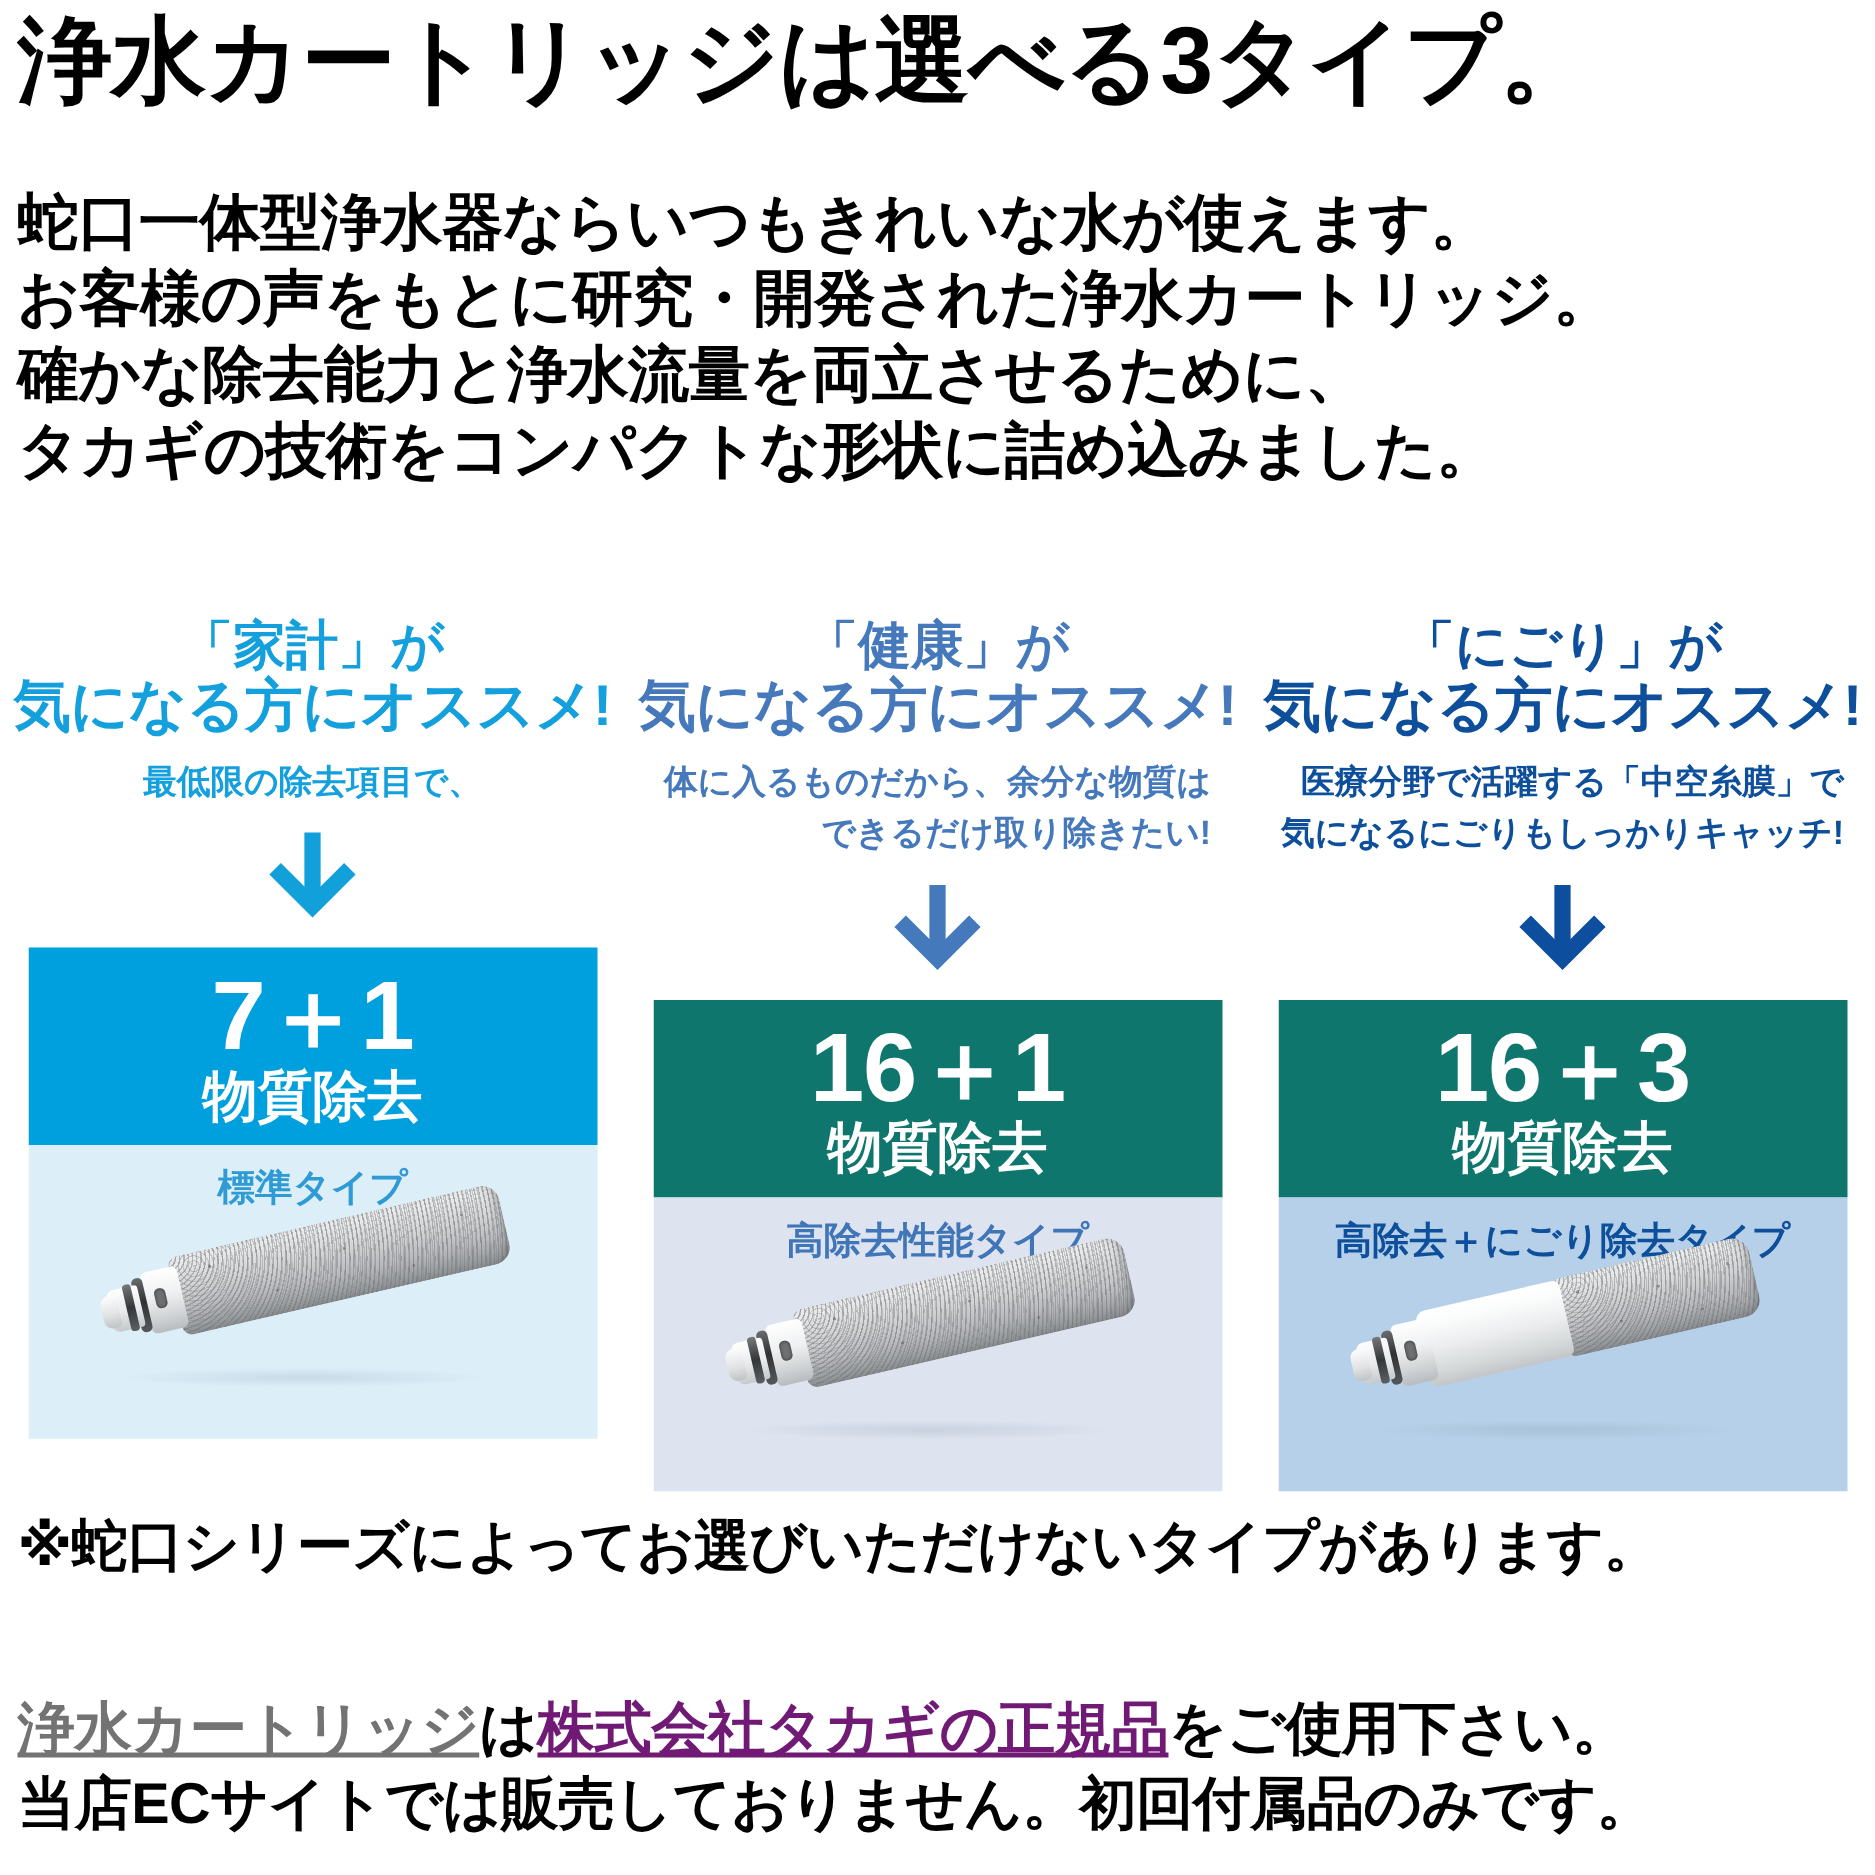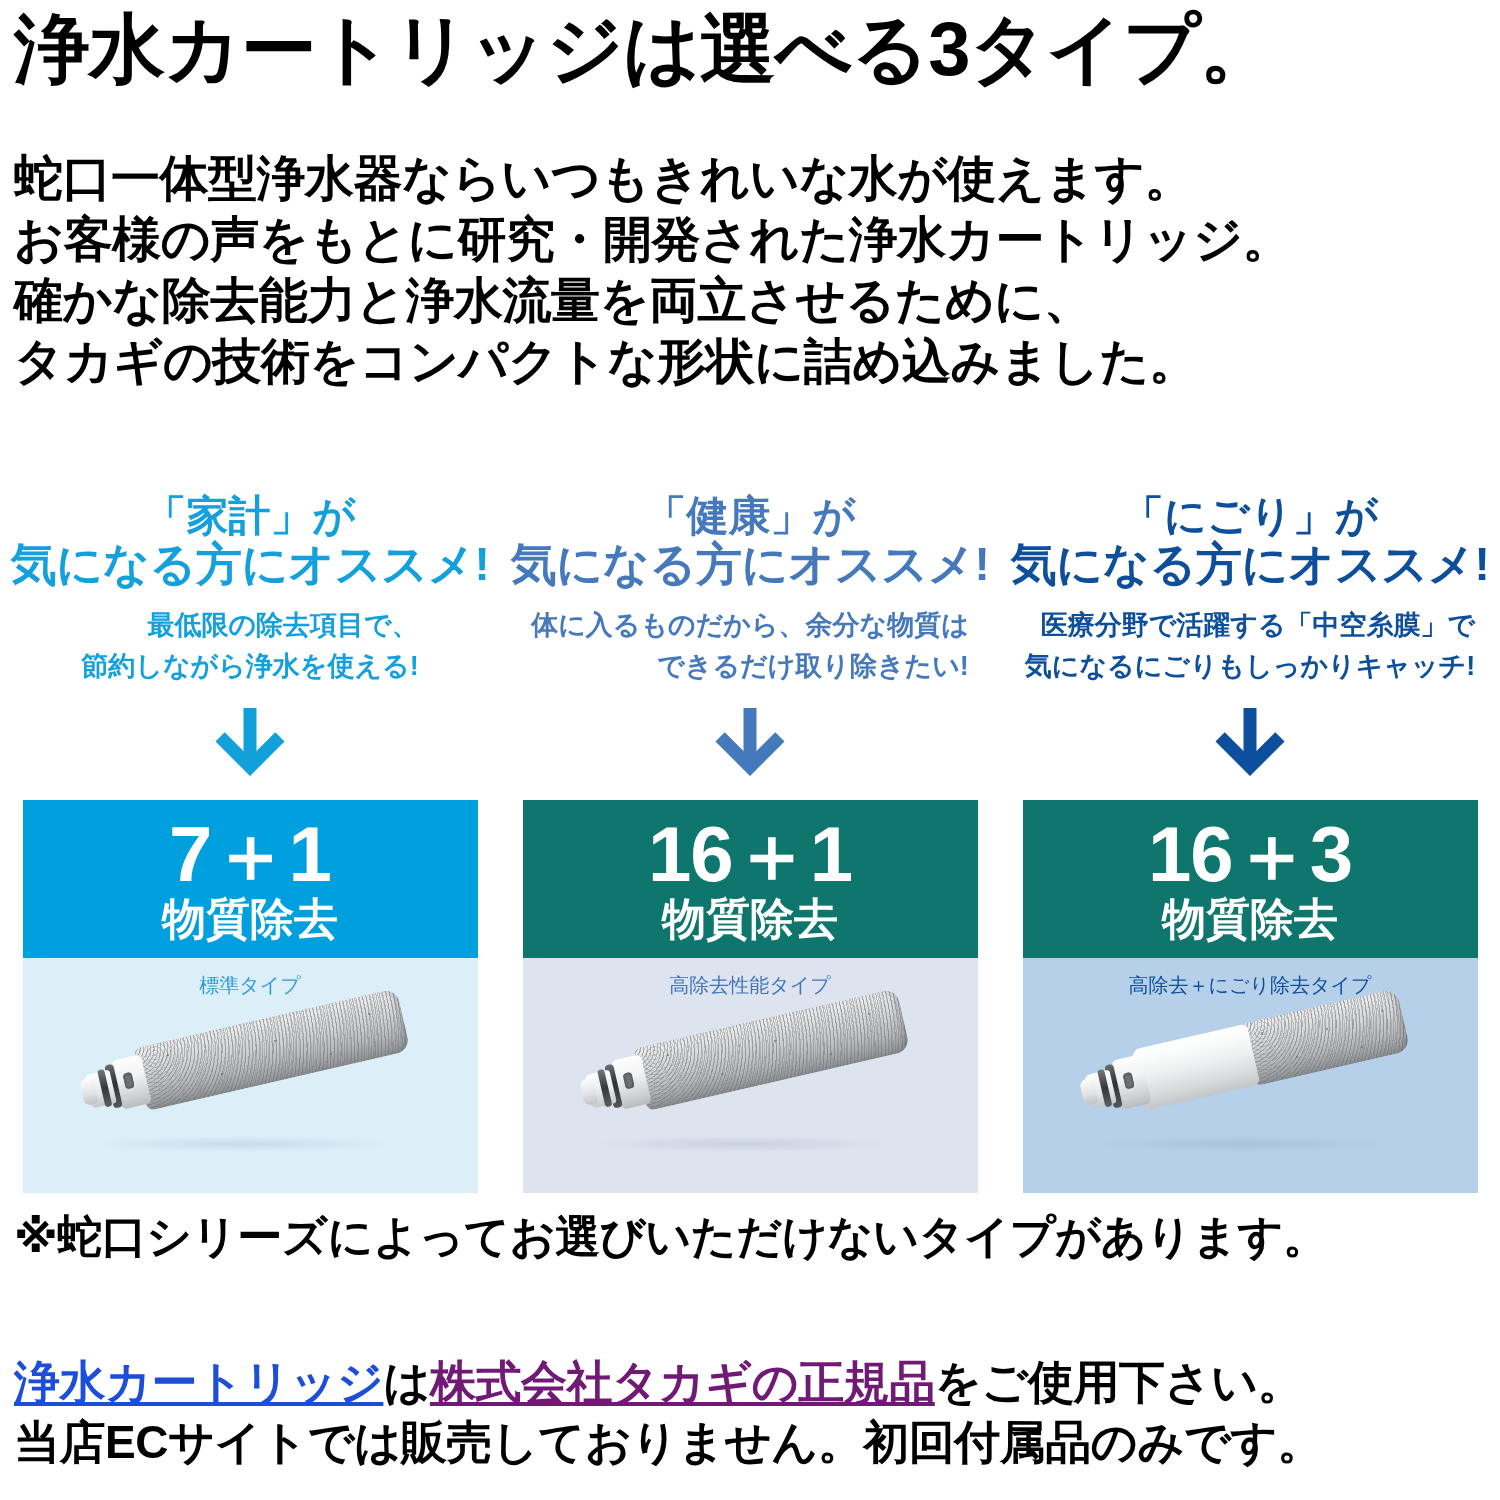--- a/index.html
+++ b/index.html
@@ -120,22 +120,22 @@
   .card-bottom {
     height: 235px;
     position: relative;
   }
   .card-type {
     position: absolute;
     top: 14px;
     left: 0;
     right: 0;
     text-align: center;
-    font-size: 20px;
-    font-weight: 400;
+    font-size: 30px;
+    font-weight: 700;
     white-space: nowrap;
   }
 
   
   .cart-holder {
     position: absolute;
     left: 0;
     top: 62px;
     width: 100%;
     height: 165px;
@@ -300,21 +300,20 @@
 
 <div class="columns">
 
   <div class="col">
     <div class="col-head">
       <div class="head-l1" style="color: rgb(20, 160, 220);">「家計」が</div>
       <div class="head-l2" style="color: rgb(20, 160, 220);">気になる方にオススメ!</div>
     </div>
     <div class="col-sub" style="color: rgb(20, 160, 220);">
       <div>最低限の除去項目で、</div>
-      <div>節約しながら浄水を使える!</div>
     </div>
     <div class="arrow-wrap">
       <svg class="arrow-svg" width="96" height="88" viewBox="0 0 96 88">
         <path class="arrow-path" d="M41.5 2 H54.5 V63 H41.5 Z" fill="#12A0DB"></path>
         <path class="arrow-path" d="M13.5 35.5 L22.7 26.3 L48 51.6 L73.3 26.3 L82.5 35.5 L48 70 Z" fill="#12A0DB"></path>
       </svg>
     </div>
     <div class="card">
       <div class="card-top" style="background: rgb(0, 160, 223);">
         <div class="card-num">7＋1</div>
@@ -415,15 +414,15 @@
     </div>
   </div>
 
 </div>
 
 <div class="notes">
   <div class="note-line">※蛇口シリーズによってお選びいただけないタイプがあります。</div>
 </div>
 
 <div class="footer">
-  <div class="foot-line"><span class="lnk" style="color: #1d4ed8;">浄水カートリッジ</span><span>は</span><span class="lnk" style="color: #701a75;">株式会社タカギの正規品</span><span>をご使用下さい。</span></div>
+  <div class="foot-line"><span class="lnk" style="color: #737373;">浄水カートリッジ</span><span>は</span><span class="lnk" style="color: #701a75;">株式会社タカギの正規品</span><span>をご使用下さい。</span></div>
   <div class="foot-line">当店ECサイトでは販売しておりません。初回付属品のみです。</div>
 </div>
 
 </body></html>

